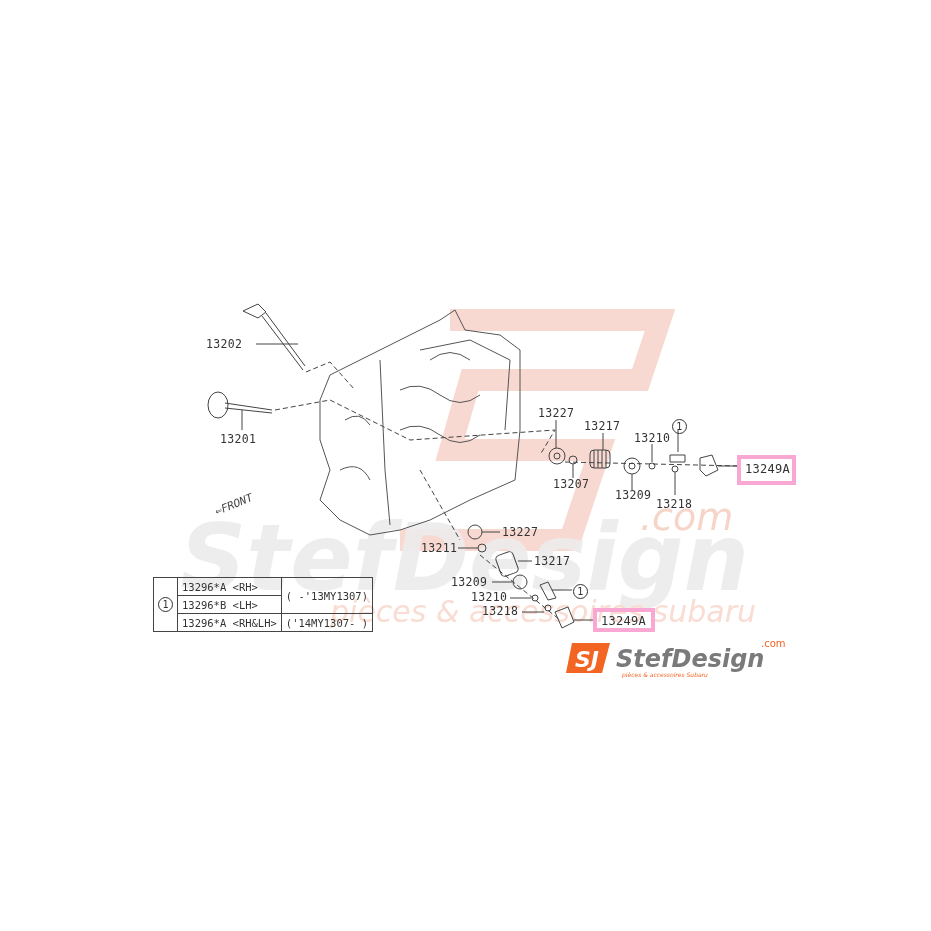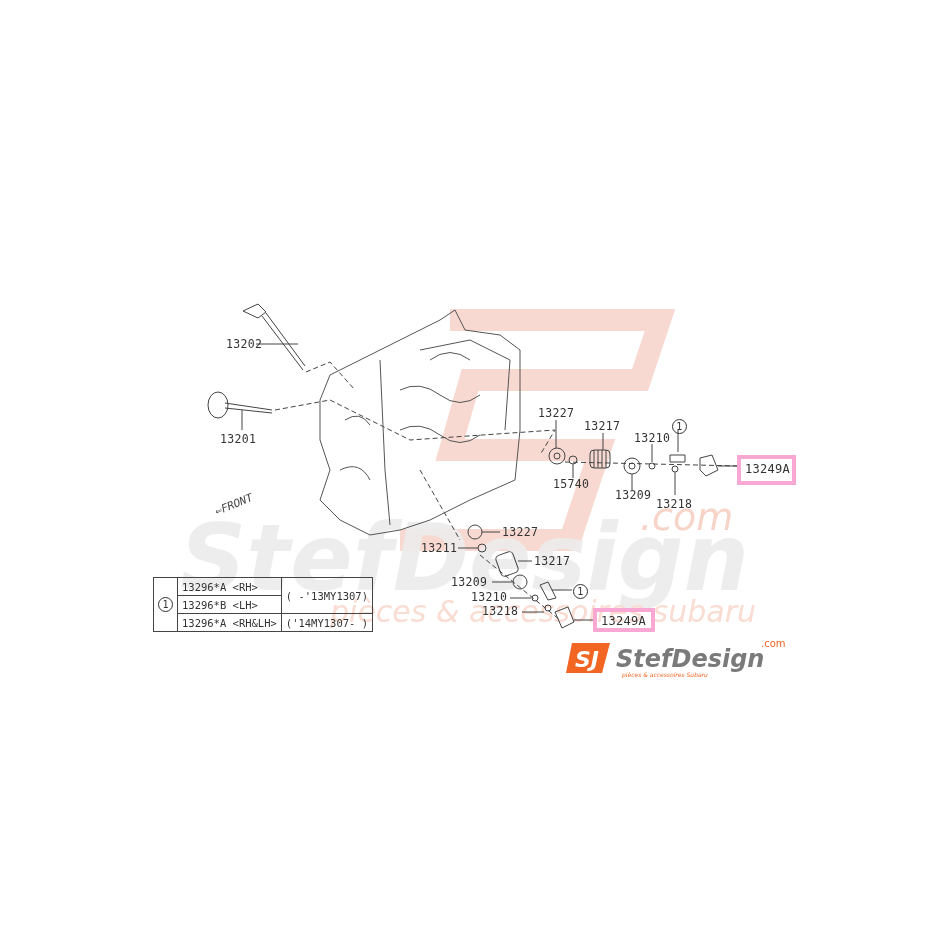--- a/index.html
+++ b/index.html
@@ -100,24 +100,24 @@
     <circle cx="535" cy="598" r="3"></circle>
     <line x1="510" y1="598" x2="531" y2="598"></line>
     <path d="M540 585 L548 582 L556 598 L548 600 Z"></path>
     <line x1="552" y1="590" x2="572" y2="590"></line>
     <circle cx="548" cy="608" r="3"></circle>
     <line x1="522" y1="612" x2="544" y2="612"></line>
     <path d="M555 612 L568 607 L574 622 L562 628 Z"></path>
     <line x1="574" y1="620" x2="596" y2="620"></line>
   </svg>
 
-  <span class="lbl" style="left:226px;top:339px">13202</span>
+  <span class="lbl" style="left:206px;top:339px">13202</span>
   <span class="lbl" style="left:220px;top:434px">13201</span>
   <span class="lbl" style="left:538px;top:408px">13227</span>
-  <span class="lbl" style="left:553px;top:479px">15740</span>
+  <span class="lbl" style="left:553px;top:479px">13207</span>
   <span class="lbl" style="left:584px;top:421px">13217</span>
   <span class="lbl" style="left:615px;top:490px">13209</span>
   <span class="lbl" style="left:634px;top:433px">13210</span>
   <span class="lbl" style="left:656px;top:499px">13218</span>
   <span class="lbl" style="left:672px;top:419px;width:13px;height:13px;border:1px solid #333;border-radius:50%;text-align:center;line-height:13px;font-size:10px">1</span>
 
   <div class="hl" style="left:737px;top:455px;width:59px;height:30px">
     <span class="lbl">13249A</span>
   </div>
 

